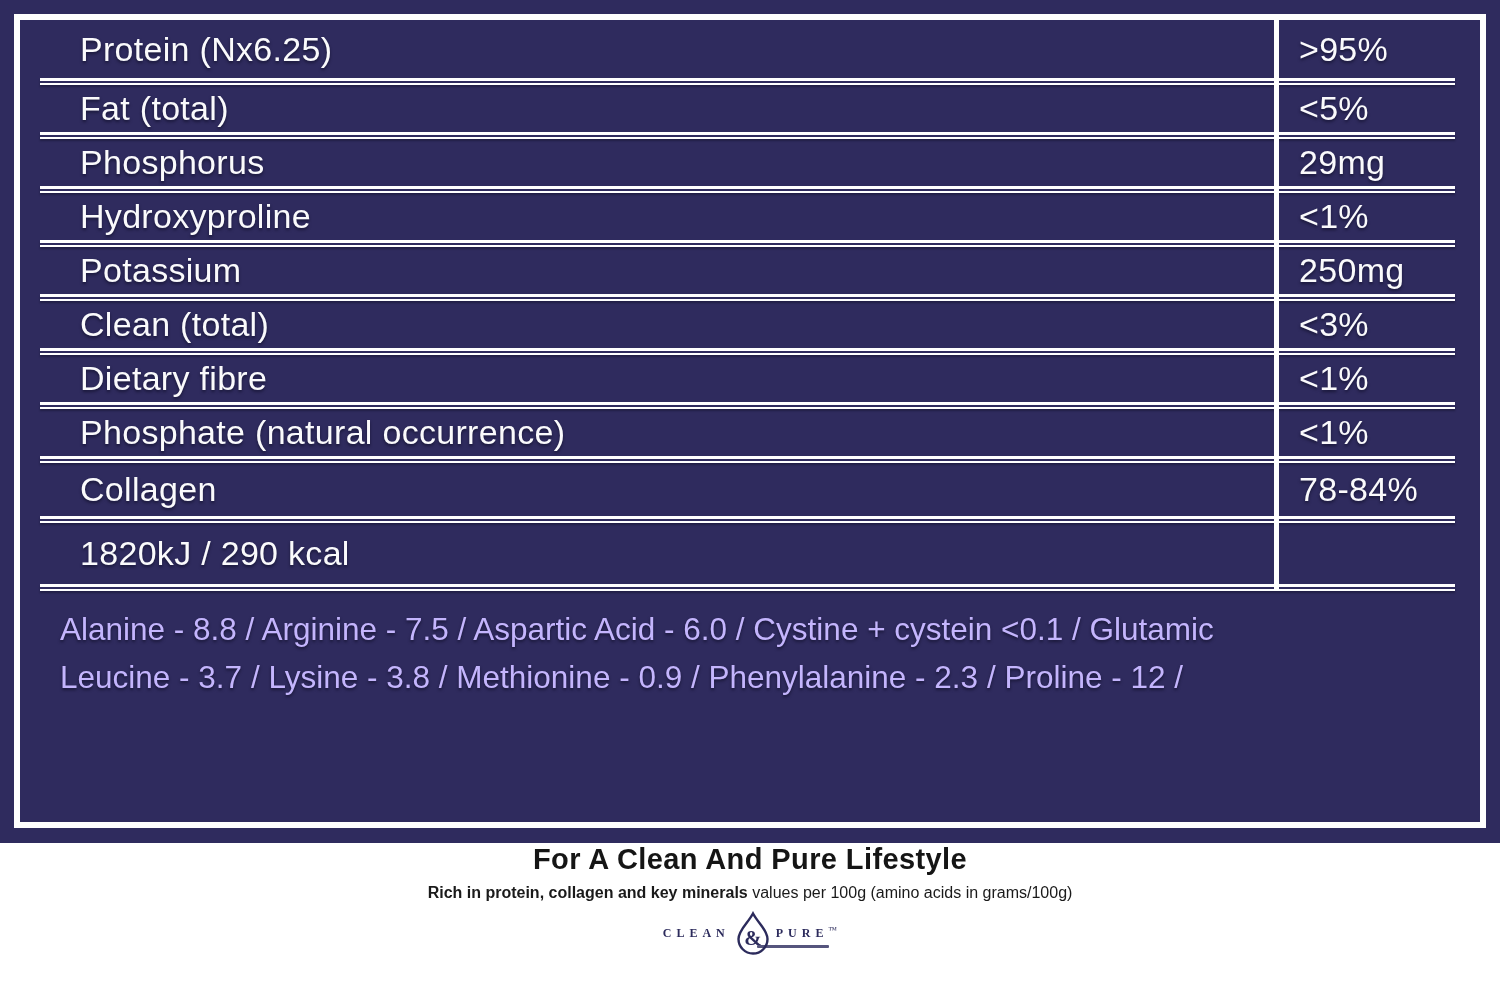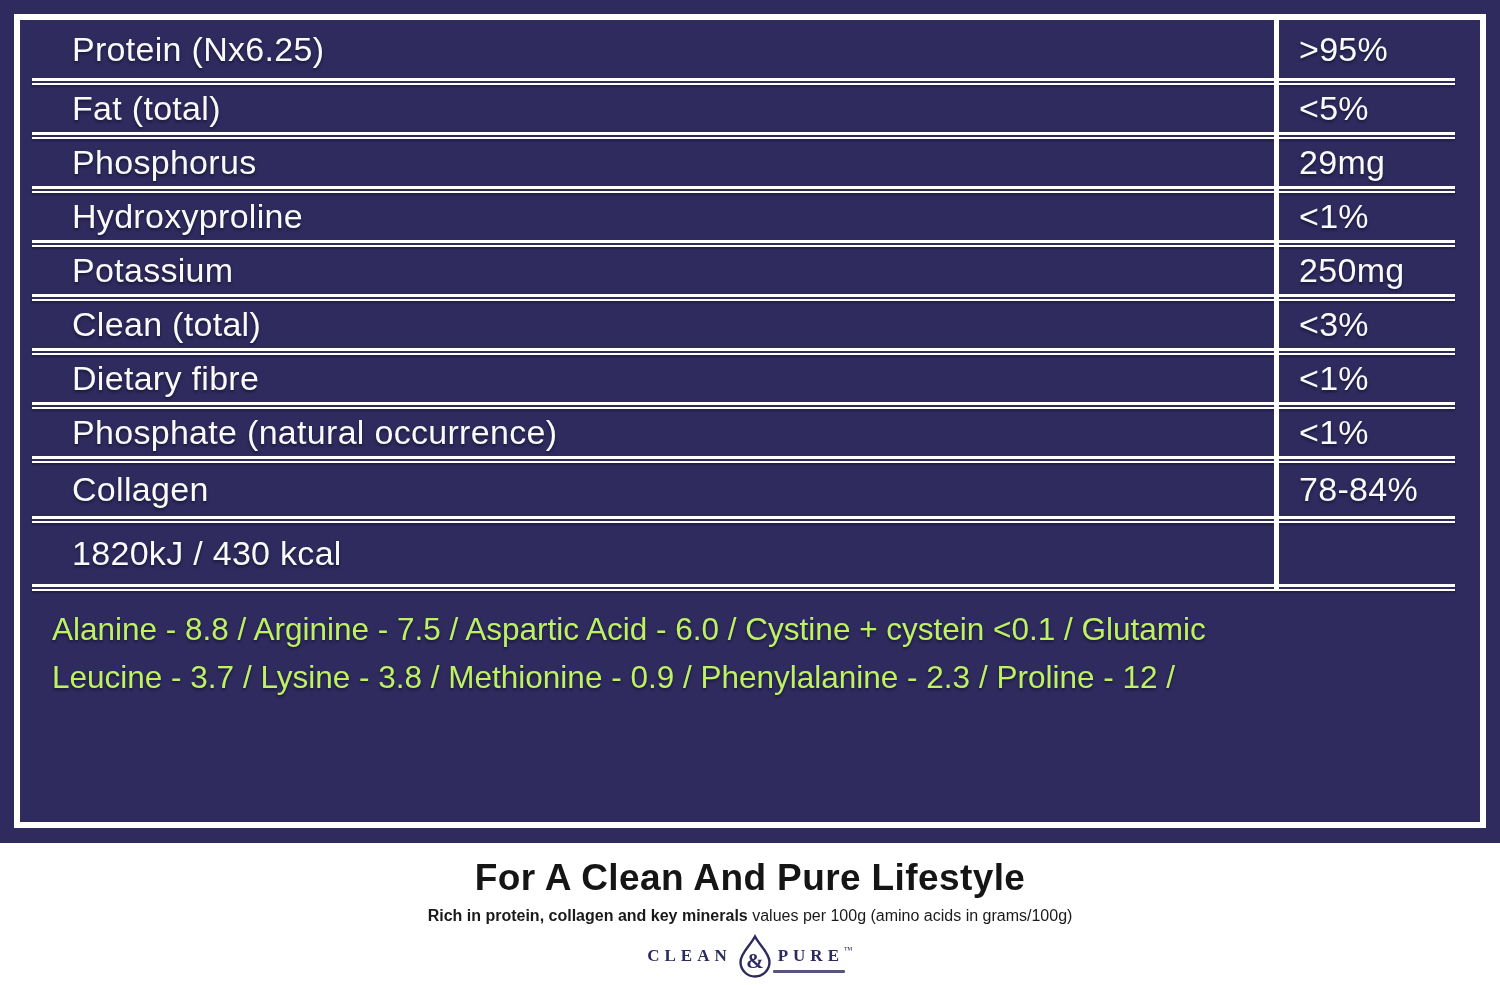--- a/index.html
+++ b/index.html
@@ -15,21 +15,21 @@
   .panel {
     position: relative;
     width: 1500px; height: 843px;
     background: #2f2b5e;
   }
   .frame {
     position: absolute;
     left: 14px; top: 14px; right: 14px; bottom: 15px;
     border: 6px solid #ffffff;
   }
-  .content { position: relative; width: 100%; height: 100%; }
+  .content { position: relative; width: 100%; height: 100%; padding-left: 8px; }
 
   .col-divider {
     position: absolute;
     left: 1254px; top: 0;
     width: 5px; height: 571px;
     background: #ffffff;
   }
 
   .row { display: flex; align-items: center; }
   .row-h1  { height: 58px; }
@@ -52,33 +52,32 @@
     border-top: 3px solid #ffffff;
     border-bottom: 2px solid #ffffff;
     padding-top: 2px;
     margin: 0 25px 0 12px;
     box-shadow: 0 2px 2px rgba(8,8,25,0.35);
   }
 
   .amino {
     margin-top: 14px;
     padding-left: 32px;
-    color: #bef264;
+    color: #c4b5fd;
     font-size: 31.5px;
     line-height: 48px;
     text-shadow: 0 2px 3px rgba(8,8,25,0.55);
   }
   .amino .aline { white-space: pre; }
 
   
   .footer { width: 1500px; height: 142px; background: #ffffff; }
   .headline {
-    padding-top: 14px;
     text-align: center;
-    font-size: 37px;
+    font-size: 29px;
     font-weight: 800;
     letter-spacing: 0.4px;
     color: #151515;
   }
   .subline {
     margin-top: 8px;
     text-align: center;
     font-size: 16px;
     color: #1a1a1a;
   }
@@ -86,21 +85,21 @@
 
   .logo-row {
     margin-top: 9px;
     display: flex;
     justify-content: center;
     align-items: center;
     color: #2c2b5c;
   }
   .logo-word {
     font-family: "Liberation Serif", serif;
-    font-size: 17px;
+    font-size: 12px;
     font-weight: 700;
     letter-spacing: 5px;
   }
   .droplet { margin: 0 5px; display: block; }
   .pure-wrap { position: relative; display: flex; align-items: flex-start; }
   .tm { font-size: 9px; letter-spacing: 0; margin-top: -1px; font-family: "Liberation Serif", serif; }
   .tagline-bar {
     position: absolute;
     right: 8px; bottom: -7px;
     width: 72px; height: 3px;
@@ -165,21 +164,21 @@
       </div>
       <div class="sep"></div>
 
       <div class="row row-h9">
         <div class="lab">Collagen</div>
         <div class="val">78-84%</div>
       </div>
       <div class="sep"></div>
 
       <div class="row row-h10">
-        <div class="lab">1820kJ / 430 kcal</div>
+        <div class="lab">1820kJ / 290 kcal</div>
         <div class="val"></div>
       </div>
       <div class="sep"></div>
 
       <div class="amino">
         <div class="aline">Alanine - 8.8 / Arginine - 7.5 / Aspartic Acid - 6.0 / Cystine + cystein &lt;0.1 / Glutamic</div>
         <div class="aline">Leucine - 3.7 / Lysine - 3.8 / Methionine - 0.9 / Phenylalanine - 2.3 / Proline - 12 /</div>
       </div>
     </div>
   </div>

